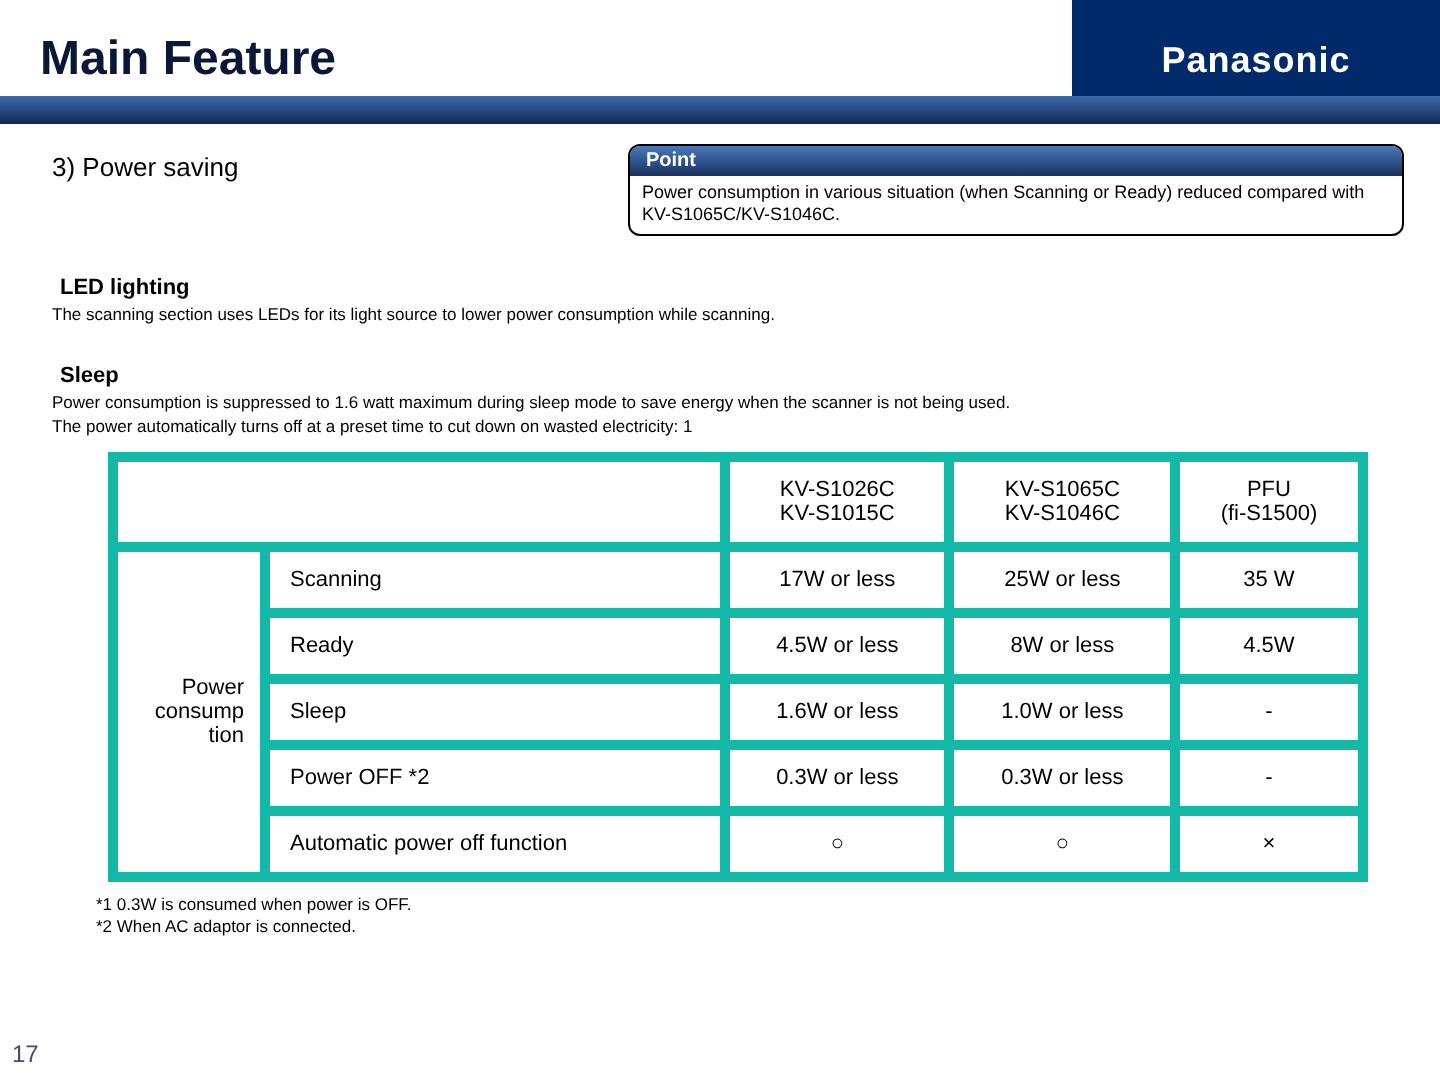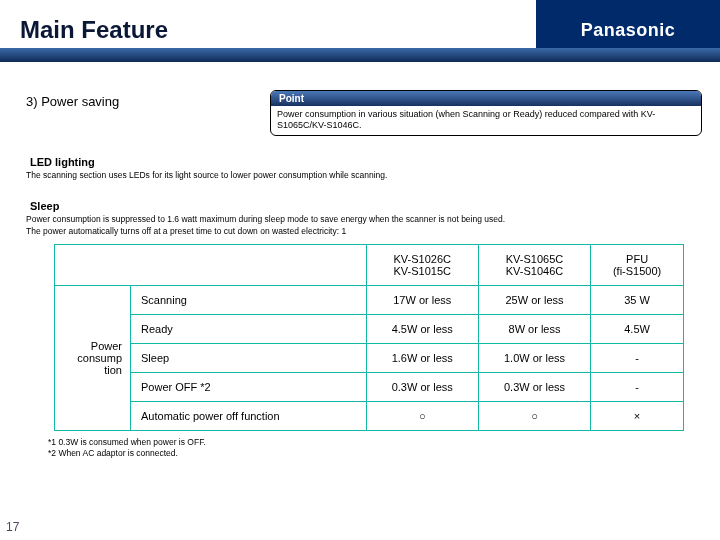--- a/index.html
+++ b/index.html
@@ -51,33 +51,33 @@
     .content {
       padding: 8px 18px 0 26px;
     }
     .section-title {
       font-weight: bold;
       font-size: 14px;
       color: #000;
       margin-top: 4px;
     }
     .row2 {
-      margin-top: 22px;
+      margin-top: 4px;
       display: flex;
       align-items: flex-start;
       gap: 16px;
     }
     .sub-title {
       font-size: 13px;
       color: #000;
       padding-top: 4px;
     }
     .point-box {
       margin-left: auto;
-      width: 432px;
+      width: 388px;
       border: 1px solid #000;
       border-radius: 6px;
       overflow: hidden;
       font-size: 9px;
     }
     .point-head {
       background: linear-gradient(to bottom,#4b78b8,#17315f);
       color: #fff;
       font-weight: bold;
       padding: 2px 8px;
@@ -99,21 +99,21 @@
       margin-left: 0px;
       line-height: 1.2;
     }
     table.pwr {
       border-collapse: collapse;
       margin-top: 8px;
       margin-left: 28px;
       width: 630px;
     }
     table.pwr th, table.pwr td {
-      border: 1px solid #14b8a6;
+      border: 5px solid #14b8a6;
       padding: 8px 6px;
       font-size: 11px;
       text-align: center;
       vertical-align: middle;
       background: #fff;
       margin-left: 42px;
     }
     table.pwr th {
       font-weight: normal;
     }

